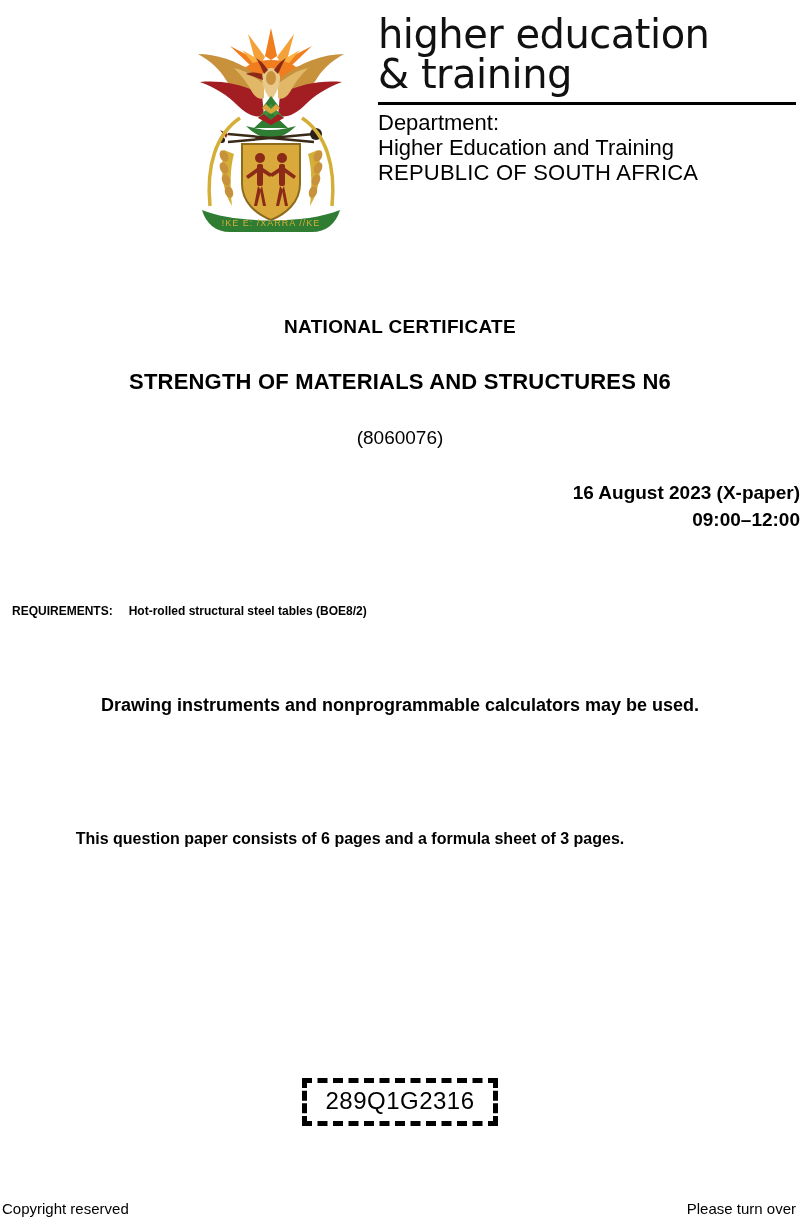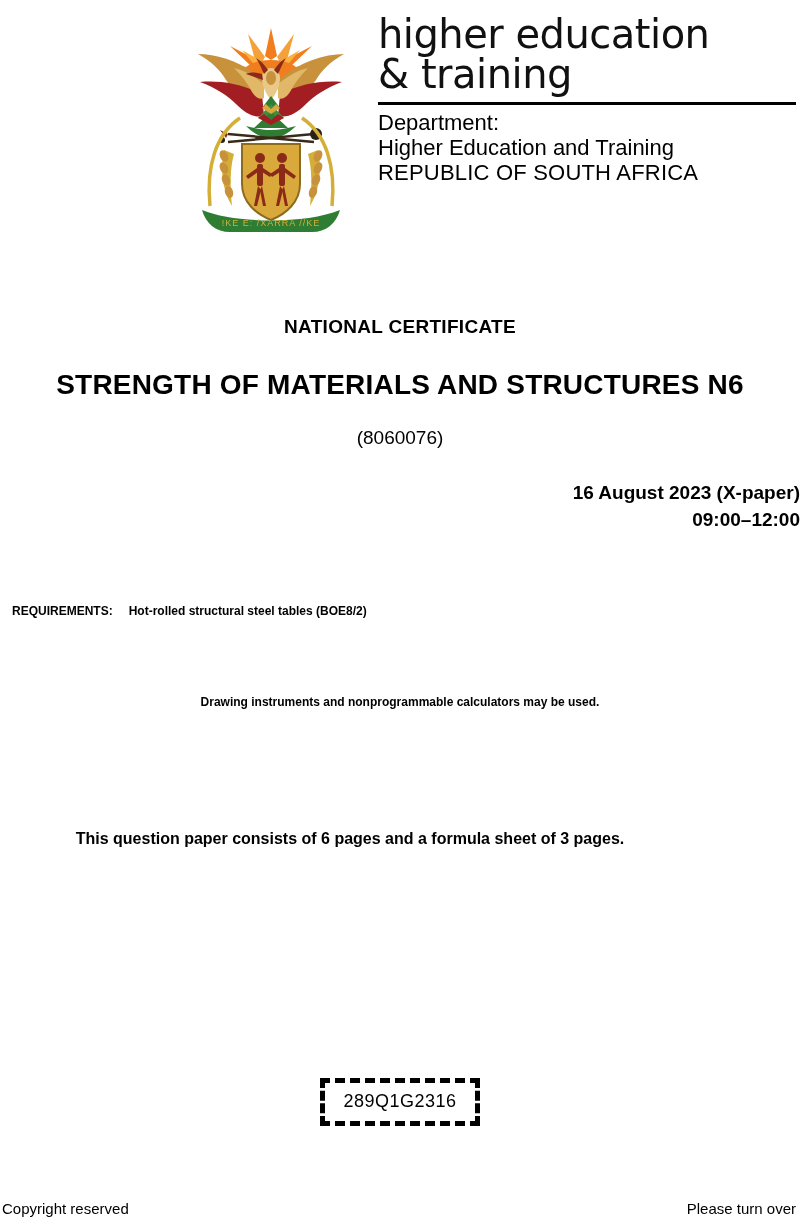--- a/index.html
+++ b/index.html
@@ -82,21 +82,21 @@
     text-align: center;
   }
   .t-national {
     top: 316px;
     font-size: 19px;
     font-weight: 700;
     letter-spacing: 0.3px;
   }
   .t-subject {
     top: 369px;
-    font-size: 28px;
+    font-size: 22px;
     font-weight: 700;
     letter-spacing: 0.2px;
   }
   .t-code {
     top: 427px;
     font-size: 19px;
     font-weight: 400;
   }
   .t-date {
     top: 479px;
@@ -116,21 +116,21 @@
     white-space: nowrap;
   }
   .requirements .req-label { margin-right: 16px; }
 
   .note-instruments {
     position: absolute;
     left: 0;
     top: 695px;
     width: 800px;
     text-align: center;
-    font-size: 12px;
+    font-size: 18px;
     font-weight: 700;
   }
 
   .note-pages {
     position: absolute;
     left: 0;
     top: 830px;
     width: 700px;
     text-align: center;
     font-size: 16px;
@@ -142,21 +142,21 @@
     position: absolute;
     left: 0;
     top: 1078px;
     width: 800px;
     text-align: center;
   }
   .code-box {
     display: inline-block;
     border: 5px dashed #000000;
     padding: 3px 18px 5px 18px;
-    font-size: 18px;
+    font-size: 24px;
     font-weight: 400;
     letter-spacing: 0.5px;
     line-height: 30px;
     font-family: "Liberation Sans", sans-serif;
   }
 
   
   .footer {
     position: absolute;
     left: 0;

